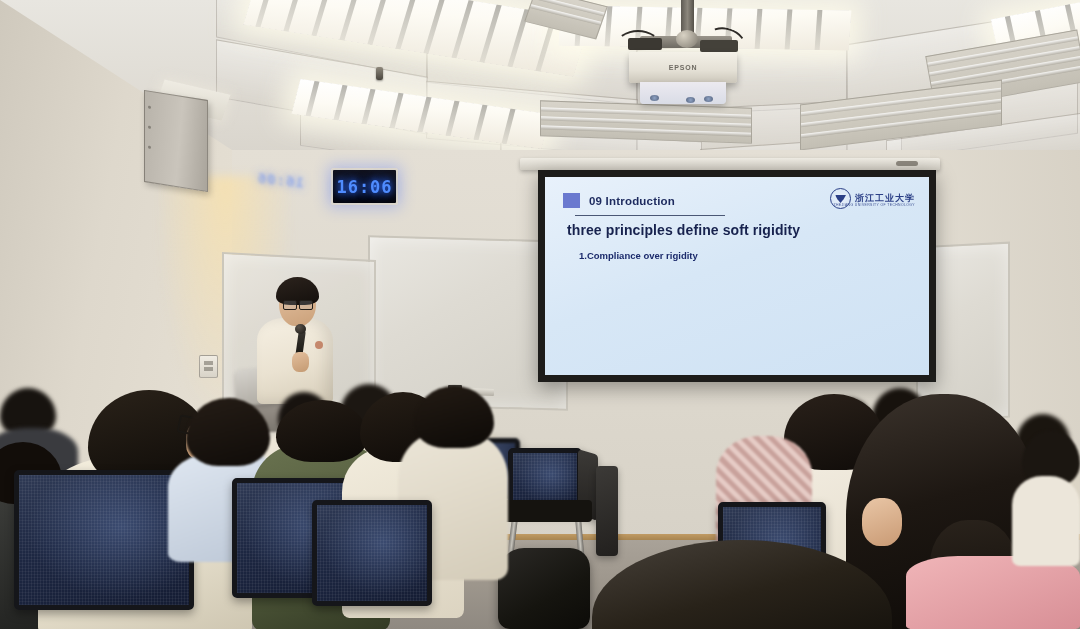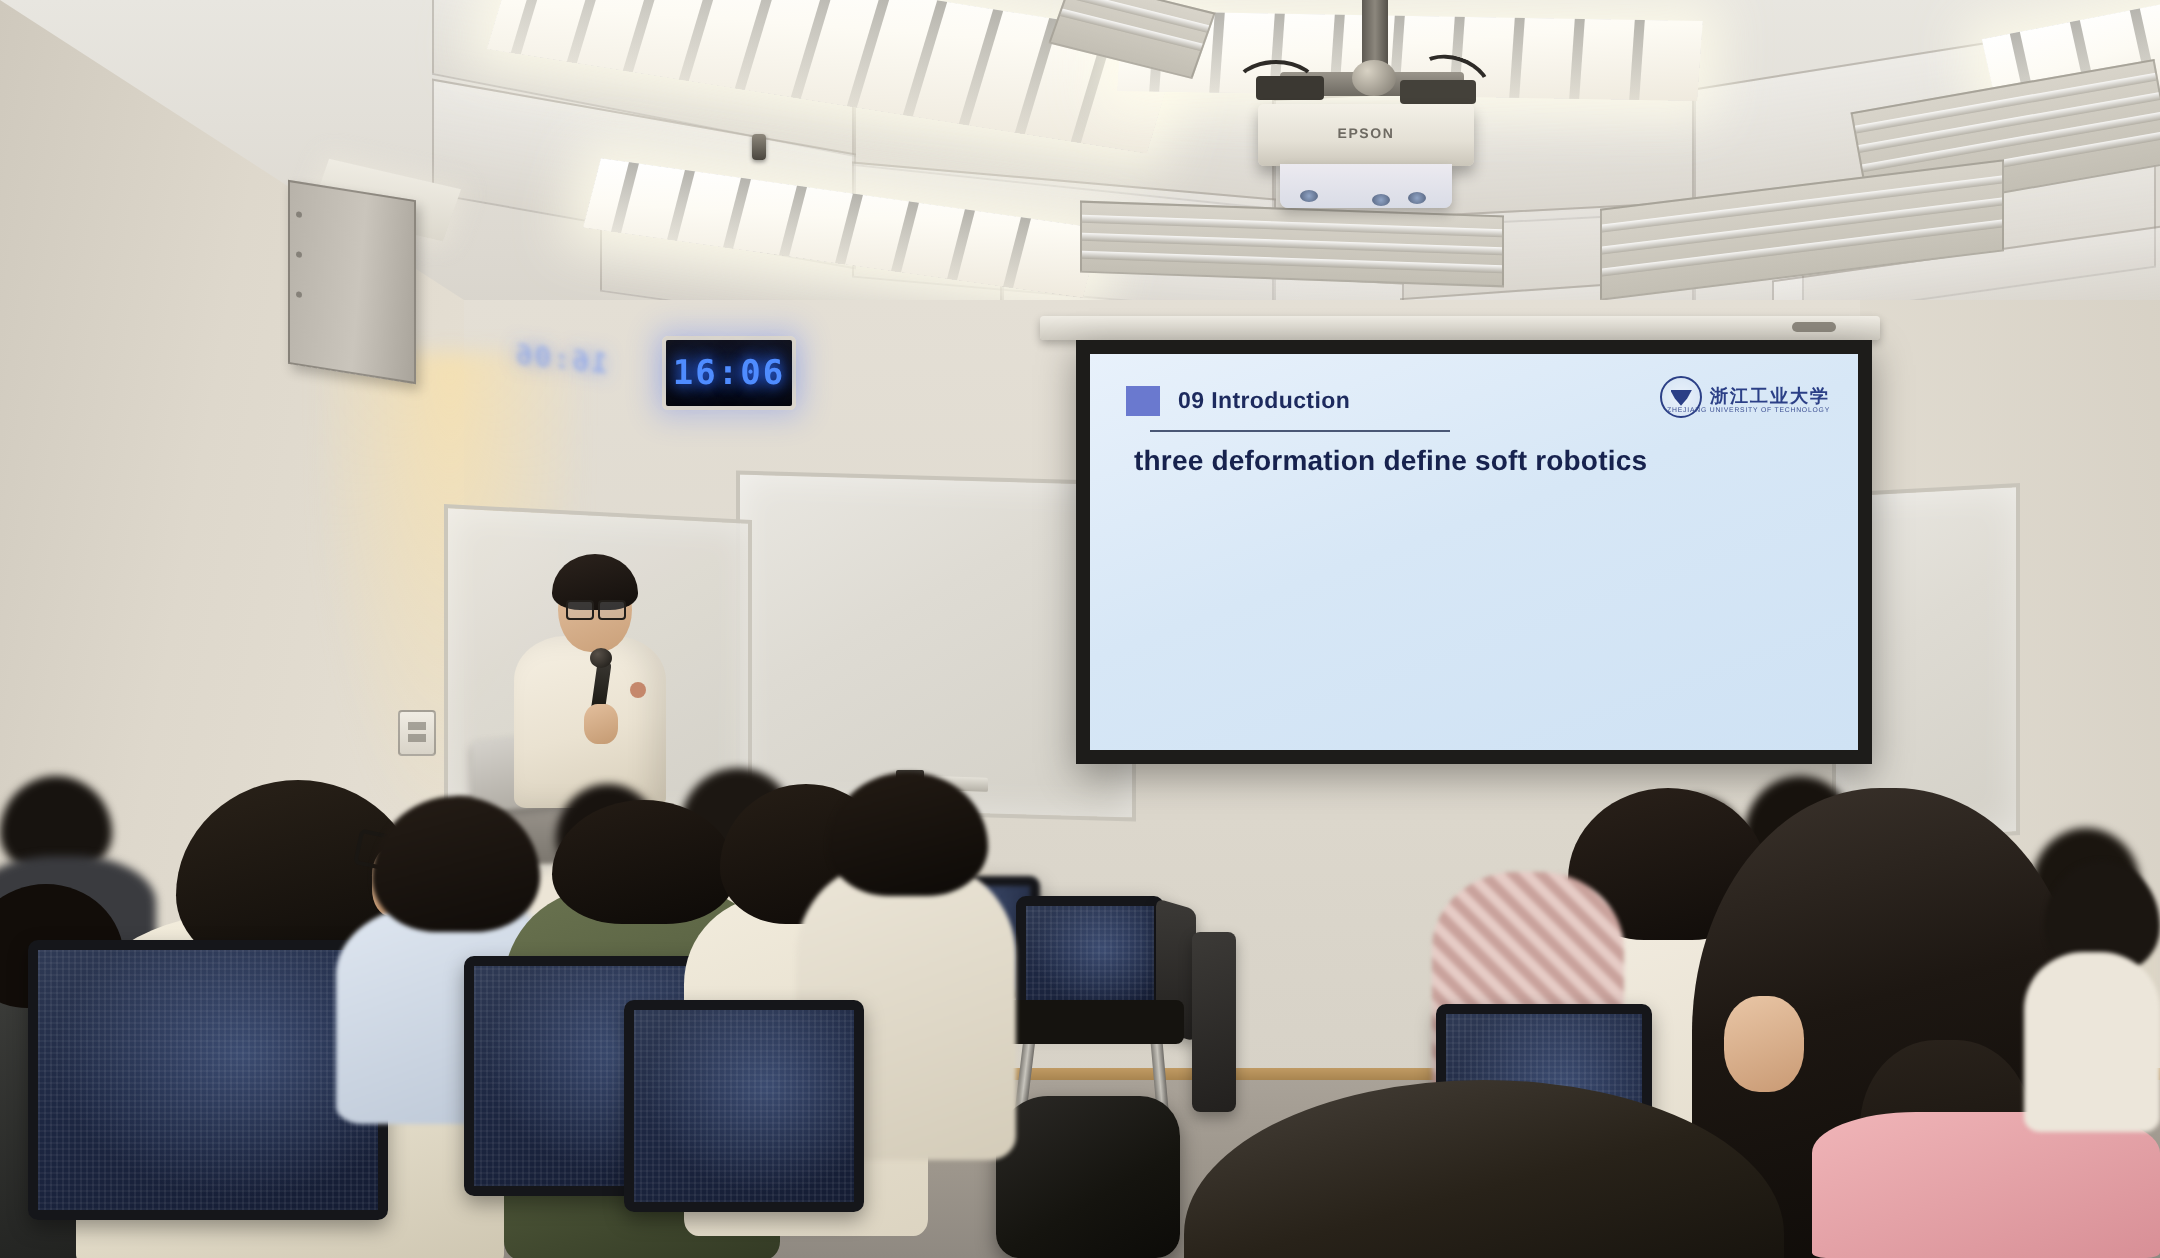--- a/index.html
+++ b/index.html
@@ -480,22 +480,23 @@
   </div>
   <div class="abs screen-frame">
     <div class="slide">
 
       <div class="slide-sec">
         <div class="sec-square"></div>
         <div class="sec-title">09 Introduction</div>
       </div>
       <div class="slide-rule"></div>
 
-      <div class="slide-head">three deformation define soft robotics</div>
-
+      <div class="slide-head">three principles define soft rigidity</div>
+
+      <div class="slide-b">1.Compliance over rigidity</div>
 
       <div class="logo">
         <div class="logo-seal"></div>
         <div class="logo-cn">浙江工业大学</div>
       </div>
       <div class="logo-en">ZHEJIANG UNIVERSITY OF TECHNOLOGY</div>
     </div>
   </div>
 
   <div class="abs lectern blur-s"></div>

